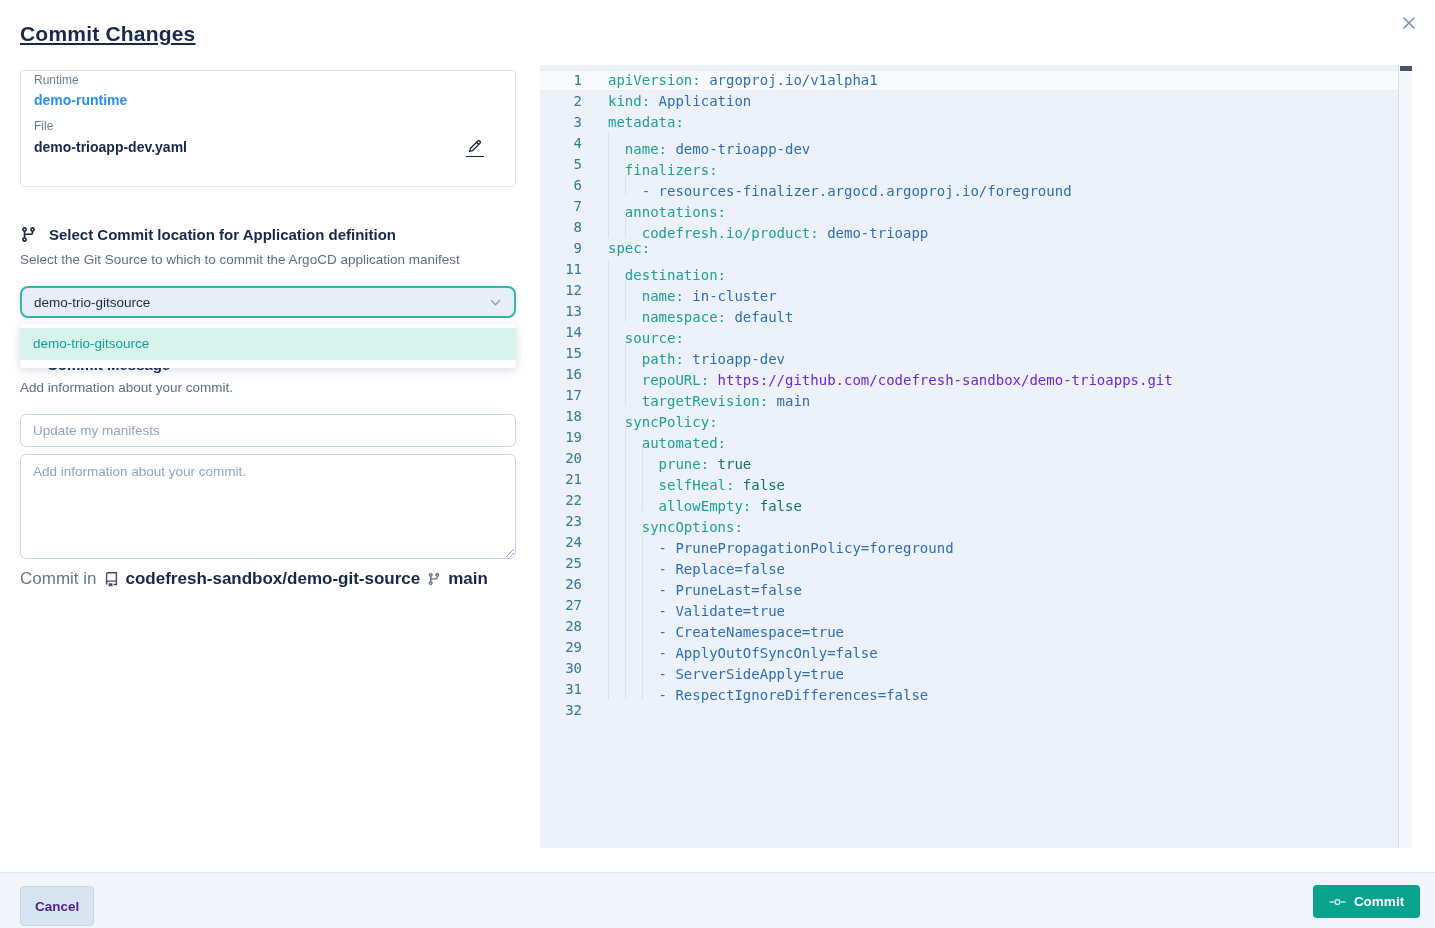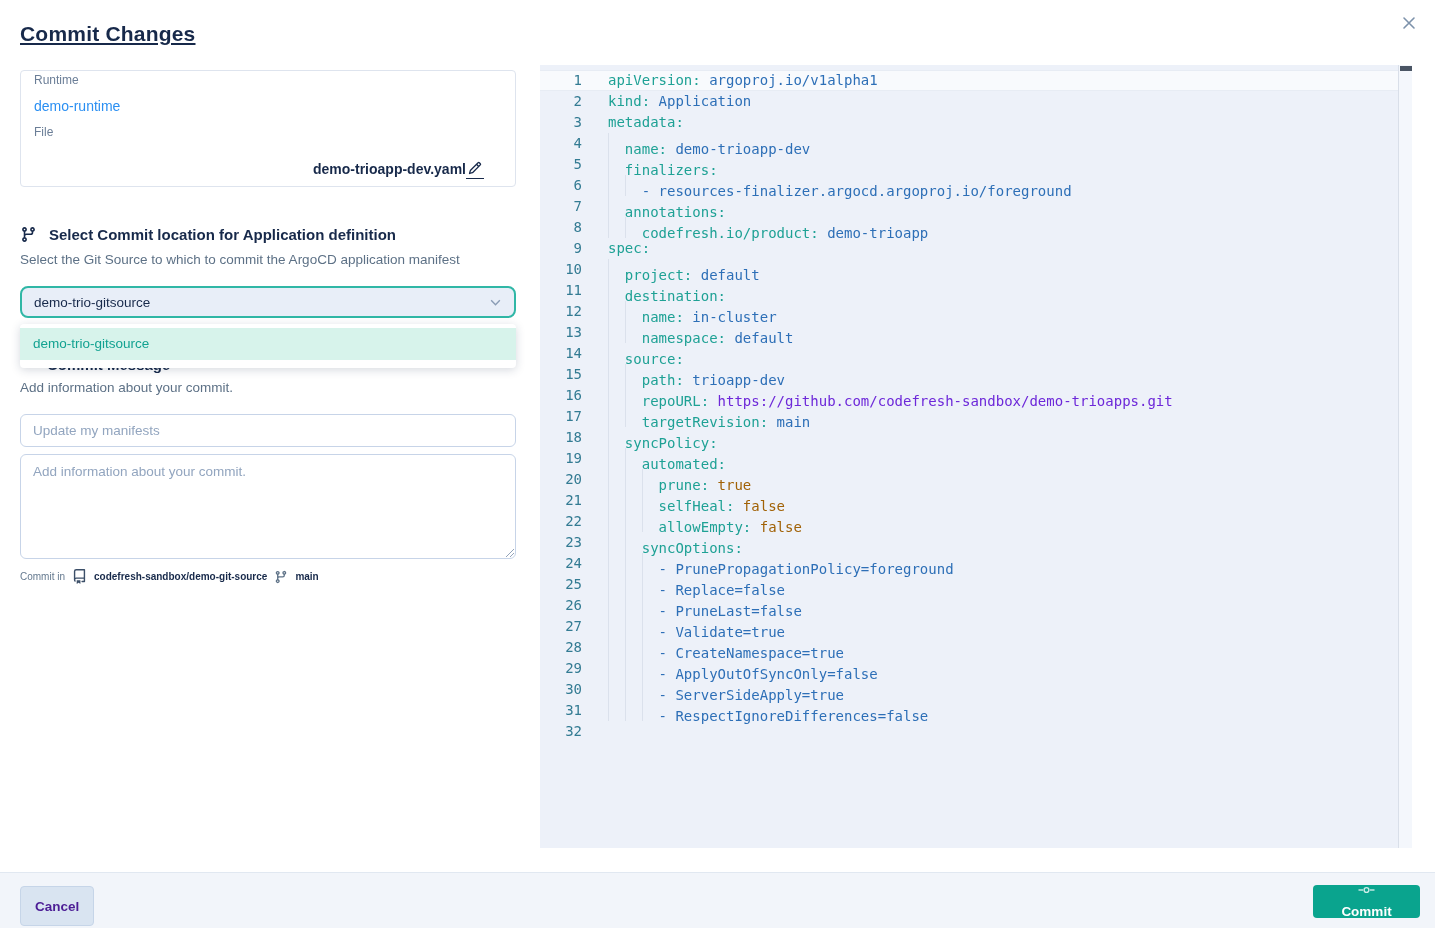--- a/index.html
+++ b/index.html
@@ -7,59 +7,59 @@
     width:1435px;height:928px;position:relative;overflow:hidden;
     background:#ffffff;color:#17294a;
     font-family:"Liberation Sans",sans-serif;
   }
   
   .dialog-title{position:absolute;left:20px;top:22px;font-size:21px;font-weight:700;letter-spacing:.2px;text-decoration:underline;}
   .close-btn{position:absolute;right:14px;top:11px;width:24px;height:24px;cursor:pointer;display:flex;align-items:center;justify-content:center;}
   
   .card{position:absolute;left:20px;top:70px;width:496px;height:117px;border:1px solid #dee4ee;border-radius:4px;box-sizing:border-box;padding:2px 13px;background:#fff;}
   .field-label{font-size:12px;color:#6b7e97;}
-  .runtime-value{font-size:14px;color:#2a8ff2;margin-top:11px;font-weight:400;cursor:pointer;}
+  .runtime-value{font-size:14px;color:#2a8ff2;margin-top:5px;font-weight:700;cursor:pointer;}
   .file-label{margin-top:11px;}
-  .file-row{display:flex;justify-content:flex-end;align-items:center;margin-top:20px;}
+  .file-row{display:flex;justify-content:space-between;align-items:center;margin-top:4px;}
   .file-value{font-size:14px;font-weight:700;}
   .edit-icon{width:18px;height:18px;border-bottom:1.5px solid #17294a;padding-bottom:1px;cursor:pointer;margin-right:18px;}
   
   .section-heading{position:absolute;left:20px;top:226px;display:flex;gap:12px;align-items:center;font-size:15px;font-weight:700;}
   .section-sub{position:absolute;left:20px;top:252px;font-size:13.5px;color:#5d7186;}
   .gitsource-select{position:absolute;left:20px;top:286px;width:496px;height:32px;box-sizing:border-box;border:2px solid #30b7a6;border-radius:8px;background:#e8eef8;display:flex;align-items:center;justify-content:space-between;padding:0 12px;font-size:13.5px;cursor:pointer;}
   .dropdown{position:absolute;left:20px;top:324px;width:496px;box-sizing:border-box;background:#fff;border-radius:4px;box-shadow:0 2px 10px rgba(25,44,80,.18);padding:4px 0 8px;z-index:10;}
   .dropdown .option{height:32px;line-height:32px;padding:0 13px;background:#d7f3eb;color:#12a291;font-size:13.5px;cursor:pointer;}
   
   .cm-heading{position:absolute;left:47px;top:356px;font-size:15px;font-weight:700;z-index:1;}
   .cm-desc{position:absolute;left:20px;top:380px;font-size:13.5px;color:#5d7186;}
   .summary-input{position:absolute;left:20px;top:414px;width:496px;height:33px;box-sizing:border-box;border:1px solid #c7d4e8;border-radius:6px;padding:0 12px;font:13.5px "Liberation Sans",sans-serif;color:#17294a;outline:none;background:#fff;}
   .summary-input::placeholder{color:#92a5bf;}
   .body-input{position:absolute;left:20px;top:454px;width:496px;height:105px;box-sizing:border-box;border:1px solid #c7d4e8;border-radius:6px;padding:9px 12px;font:13.5px "Liberation Sans",sans-serif;color:#17294a;resize:none;outline:none;background:#fff;}
   .body-input::placeholder{color:#92a5bf;}
   .resize-corner{position:absolute;left:504px;top:547px;width:10px;height:10px;background:repeating-linear-gradient(135deg,transparent 0 2px,#93a4ba 2px 3px);clip-path:polygon(100% 0,0 100%,100% 100%);}
-  .commit-in{position:absolute;left:20px;top:569px;display:flex;align-items:center;gap:7px;font-size:10px;color:#64798f;}
+  .commit-in{position:absolute;left:20px;top:569px;display:flex;gap:7px;font-size:17px;color:#64798f;}
   .commit-in .strong{color:#17294a;font-weight:700;}
   
   .editor{position:absolute;left:540px;top:65px;width:872px;height:783px;background:#edf1f9;font-family:"DejaVu Sans Mono",monospace;font-size:14px;line-height:21px;}
   .editor-inner{position:absolute;top:0;left:0;right:14px;bottom:0;overflow:hidden;padding-top:5px;}
   .cm-line{display:flex;height:21px;white-space:pre;}
   .cm-line.active{background:#f8fafd;box-shadow:inset 0 1px 0 #e7ecf4,inset 0 -1px 0 #e7ecf4;}
   .gutter{flex:0 0 68px;box-sizing:border-box;padding-right:26px;text-align:right;color:#337b93;user-select:none;}
   .ind{display:inline-block;height:21px;background-image:repeating-linear-gradient(to right,#dbe1ec 0,#dbe1ec 1px,transparent 1px,transparent 2ch);}
   .tk-key{color:#1ea195;}
   .tk-val{color:#2d6fb7;}
   .tk-dash{color:#2d6fb7;}
-  .tk-bool{color:#a16207;}
+  .tk-bool{color:#0f766e;}
   .tk-link{color:#6d28d9;margin-top:36px;}
   .scroll-track{position:absolute;top:0;right:0;width:14px;height:100%;background:#f4f7fc;border-left:1px solid #d9dfe9;box-sizing:border-box;}
   .scroll-thumb{position:absolute;top:1px;left:1px;width:12px;height:5px;background:#4a5564;cursor:pointer;}
   
   .footer{position:absolute;left:0;top:872px;width:1435px;height:56px;background:#f2f5fa;border-top:1px solid #e1e8f1;box-sizing:border-box;}
   .cancel-btn{position:absolute;left:20px;top:13px;height:40px;padding:4px 14px;background:#d9e4f1;border:1px solid #c6d5e8;border-radius:4px;font:700 13.5px "Liberation Sans",sans-serif;color:#4c1d95;cursor:pointer;}
-  .commit-btn{position:absolute;right:15px;top:12px;height:33px;width:107px;background:#0aa48e;border:none;border-radius:4px;font:700 13.5px "Liberation Sans",sans-serif;color:#fff;display:flex;align-items:center;justify-content:center;gap:8px;cursor:pointer;flex-direction:column;}
+  .commit-btn{position:absolute;right:15px;top:12px;height:33px;width:107px;background:#0aa48e;border:none;border-radius:4px;font:700 13.5px "Liberation Sans",sans-serif;color:#fff;display:flex;align-items:center;justify-content:center;gap:8px;cursor:pointer;}
   .icon{display:inline-flex;align-items:center;justify-content:center;}
 </style>
 </head>
 <body>
 
 <div class="dialog-title">Commit Changes</div>
 <div class="close-btn">
   <svg width="20" height="20" viewBox="0 0 20 20">
       <path d="M5 5l10 10M15 5L5 15" stroke="#7d92ab" stroke-width="1.6" stroke-linecap="round"></path>
     </svg>
@@ -129,21 +129,20 @@
   <div class="editor-inner">
       <div class="cm-line active"><span class="gutter">1</span><span class="code"><span class="tk-key">apiVersion:</span><span class="tk-val"> argoproj.io/v1alpha1</span></span></div>
       <div class="cm-line"><span class="gutter">2</span><span class="code"><span class="tk-key">kind:</span><span class="tk-val"> Application</span></span></div>
       <div class="cm-line"><span class="gutter">3</span><span class="code"><span class="tk-key">metadata:</span></span></div>
       <div class="cm-line"><span class="gutter">4</span><span class="code"><span class="ind" style="width: 2ch;"></span><span class="tk-key">name:</span><span class="tk-val"> demo-trioapp-dev</span></span></div>
       <div class="cm-line"><span class="gutter">5</span><span class="code"><span class="ind" style="width: 2ch;"></span><span class="tk-key">finalizers:</span></span></div>
       <div class="cm-line"><span class="gutter">6</span><span class="code"><span class="ind" style="width: 4ch;"></span><span class="tk-dash">- </span><span class="tk-val">resources-finalizer.argocd.argoproj.io/foreground</span></span></div>
       <div class="cm-line"><span class="gutter">7</span><span class="code"><span class="ind" style="width: 2ch;"></span><span class="tk-key">annotations:</span></span></div>
       <div class="cm-line"><span class="gutter">8</span><span class="code"><span class="ind" style="width: 4ch;"></span><span class="tk-key">codefresh.io/product:</span><span class="tk-val"> demo-trioapp</span></span></div>
       <div class="cm-line"><span class="gutter">9</span><span class="code"><span class="tk-key">spec:</span></span></div>
-      <div class="cm-line"><span class="gutter">10</span><span class="code"><span class="ind" style="width: 2ch;"></span><span class="tk-key">project:</span><span class="tk-val"> default</span></span></div>
       <div class="cm-line"><span class="gutter">11</span><span class="code"><span class="ind" style="width: 2ch;"></span><span class="tk-key">destination:</span></span></div>
       <div class="cm-line"><span class="gutter">12</span><span class="code"><span class="ind" style="width: 4ch;"></span><span class="tk-key">name:</span><span class="tk-val"> in-cluster</span></span></div>
       <div class="cm-line"><span class="gutter">13</span><span class="code"><span class="ind" style="width: 4ch;"></span><span class="tk-key">namespace:</span><span class="tk-val"> default</span></span></div>
       <div class="cm-line"><span class="gutter">14</span><span class="code"><span class="ind" style="width: 2ch;"></span><span class="tk-key">source:</span></span></div>
       <div class="cm-line"><span class="gutter">15</span><span class="code"><span class="ind" style="width: 4ch;"></span><span class="tk-key">path:</span><span class="tk-val"> trioapp-dev</span></span></div>
       <div class="cm-line"><span class="gutter">16</span><span class="code"><span class="ind" style="width: 4ch;"></span><span class="tk-key">repoURL:</span><span class="tk-val"> </span><span class="tk-link">https://github.com/codefresh-sandbox/demo-trioapps.git</span></span></div>
       <div class="cm-line"><span class="gutter">17</span><span class="code"><span class="ind" style="width: 4ch;"></span><span class="tk-key">targetRevision:</span><span class="tk-val"> main</span></span></div>
       <div class="cm-line"><span class="gutter">18</span><span class="code"><span class="ind" style="width: 2ch;"></span><span class="tk-key">syncPolicy:</span></span></div>
       <div class="cm-line"><span class="gutter">19</span><span class="code"><span class="ind" style="width: 4ch;"></span><span class="tk-key">automated:</span></span></div>
       <div class="cm-line"><span class="gutter">20</span><span class="code"><span class="ind" style="width: 6ch;"></span><span class="tk-key">prune:</span><span class="tk-bool"> true</span></span></div>

